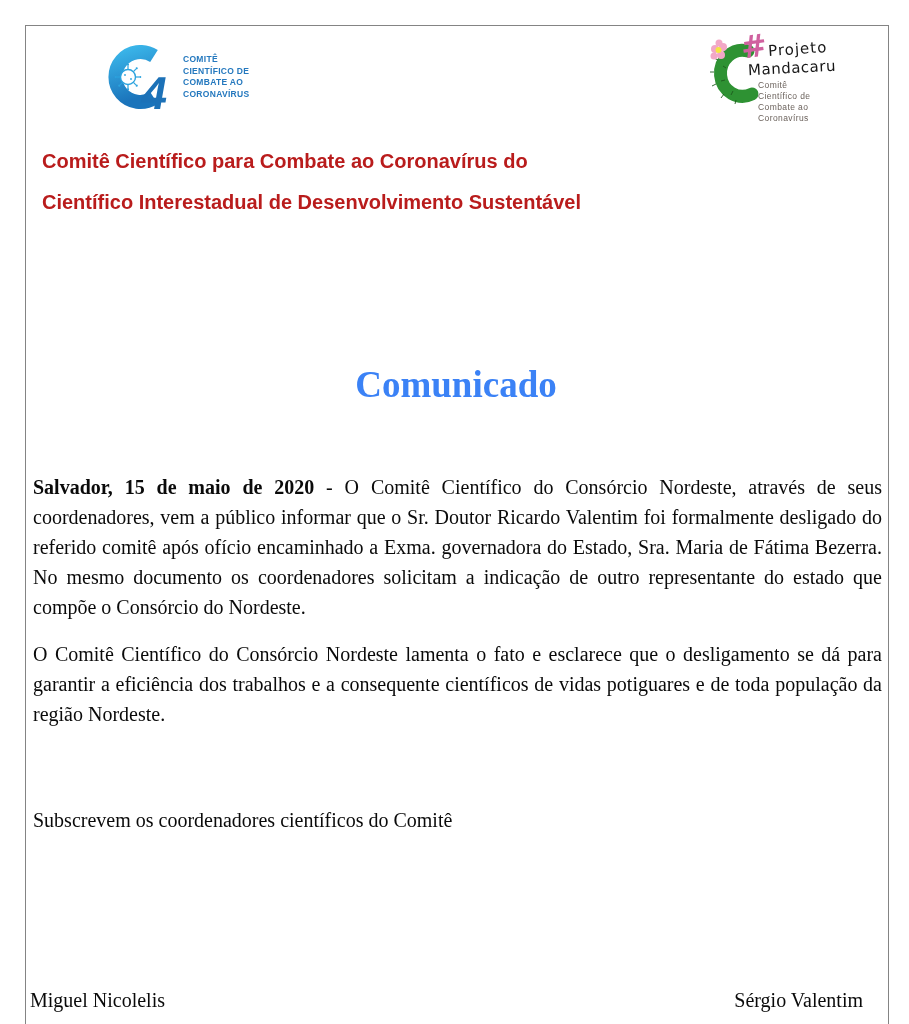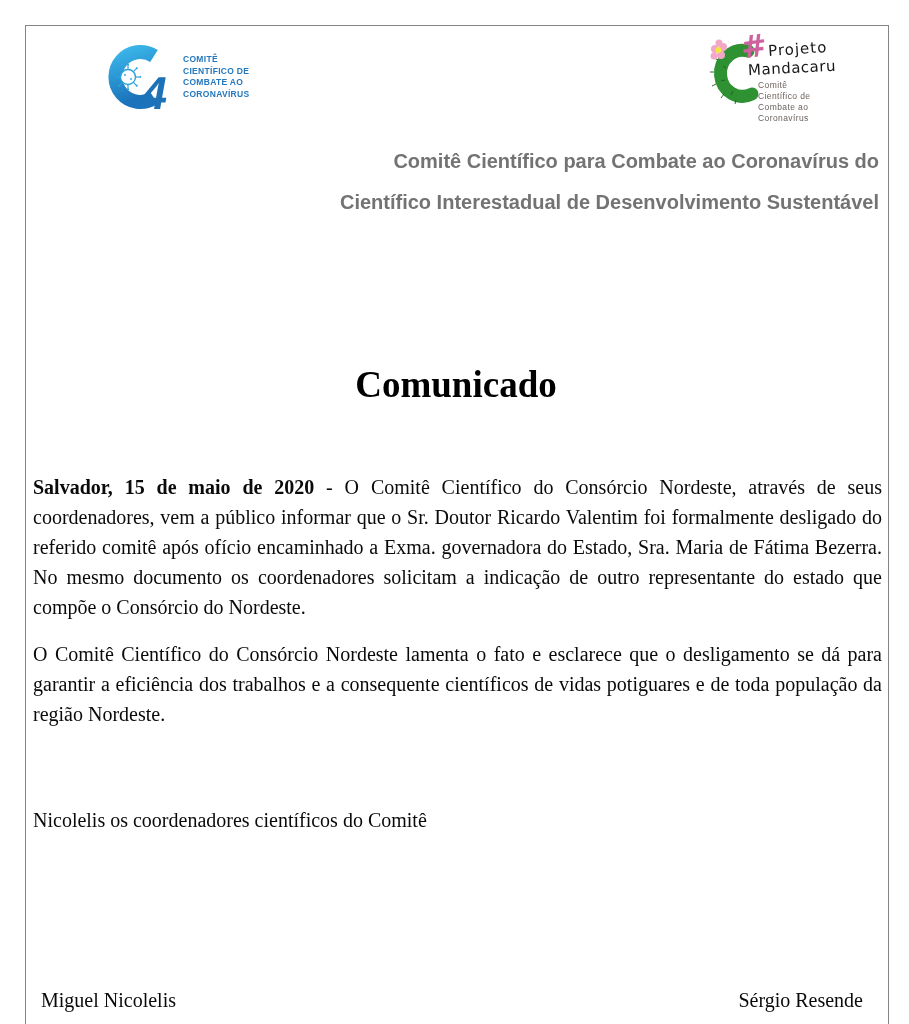--- a/index.html
+++ b/index.html
@@ -50,46 +50,46 @@
   }
   .mand-sub {
     position:absolute; left:758px; top:80px;
     font-family:"Liberation Sans", sans-serif;
     font-size:8.5px; line-height:11px; color:#6b625c;
     letter-spacing:0.4px;
   }
   .mand-cactus { position:absolute; left:706px; top:38px; }
   
   .header-title {
-    position:absolute; left:19px; top:141px; width:860px;
-    text-align:right;
+    position:absolute; left:42px; top:141px; width:860px;
+    text-align:left;
     font-family:"Liberation Sans", sans-serif;
     font-weight:bold; font-size:20px; line-height:41px;
-    color:#737373;
+    color:#b91c1c;
   }
   .doc-title {
     position:absolute; left:26px; top:366px; width:860px;
     text-align:center;
     font-weight:bold; font-size:37px; line-height:1;
-    color:#000000;
+    color:#3b82f6;
   }
   
   .body-text {
     position:absolute; left:33px; top:472px; width:849px;
     font-size:20px; line-height:30px;
     text-align:justify;
   }
   .body-text p { margin:0 0 17px 0; }
   .lead-bold { font-weight:bold; }
   .subscribe-line {
     position:absolute; left:33px; top:805px;
     font-size:20px; line-height:30px;
   }
   .sig-left {
-    position:absolute; left:41px; top:986px;
+    position:absolute; left:30px; top:986px;
     font-size:20px; line-height:28px;
   }
   .sig-right {
     position:absolute; right:46px; top:986px;
     font-size:20px; line-height:28px;
   }
 </style>
 </head>
 <body>
 
@@ -180,16 +180,16 @@
   <div>Científico Interestadual de Desenvolvimento Sustentável</div>
 </div>
 
 <div class="doc-title">Comunicado</div>
 
 <div class="body-text">
   <p><span class="lead-bold">Salvador, 15 de maio de 2020</span><span> - O Comitê Científico do Consórcio Nordeste, através de seus coordenadores, vem a público informar que o Sr. Doutor Ricardo Valentim foi formalmente desligado do referido comitê após ofício encaminhado a Exma. governadora do Estado, Sra. Maria de Fátima Bezerra. No mesmo documento os coordenadores solicitam a indicação de outro representante do estado que compõe o Consórcio do Nordeste.</span></p>
   <p>O Comitê Científico do Consórcio Nordeste lamenta o fato e esclarece que o desligamento se dá para garantir a eficiência dos trabalhos e a consequente científicos de vidas potiguares e de toda população da região Nordeste.</p>
 </div>
 
-<div class="subscribe-line">Nicolelis os coordenadores científicos do Comitê</div>
+<div class="subscribe-line">Subscrevem os coordenadores científicos do Comitê</div>
 
 <div class="sig-left">Miguel Nicolelis</div>
-<div class="sig-right">Sérgio Resende</div>
+<div class="sig-right">Sérgio Valentim</div>
 
 </body></html>

